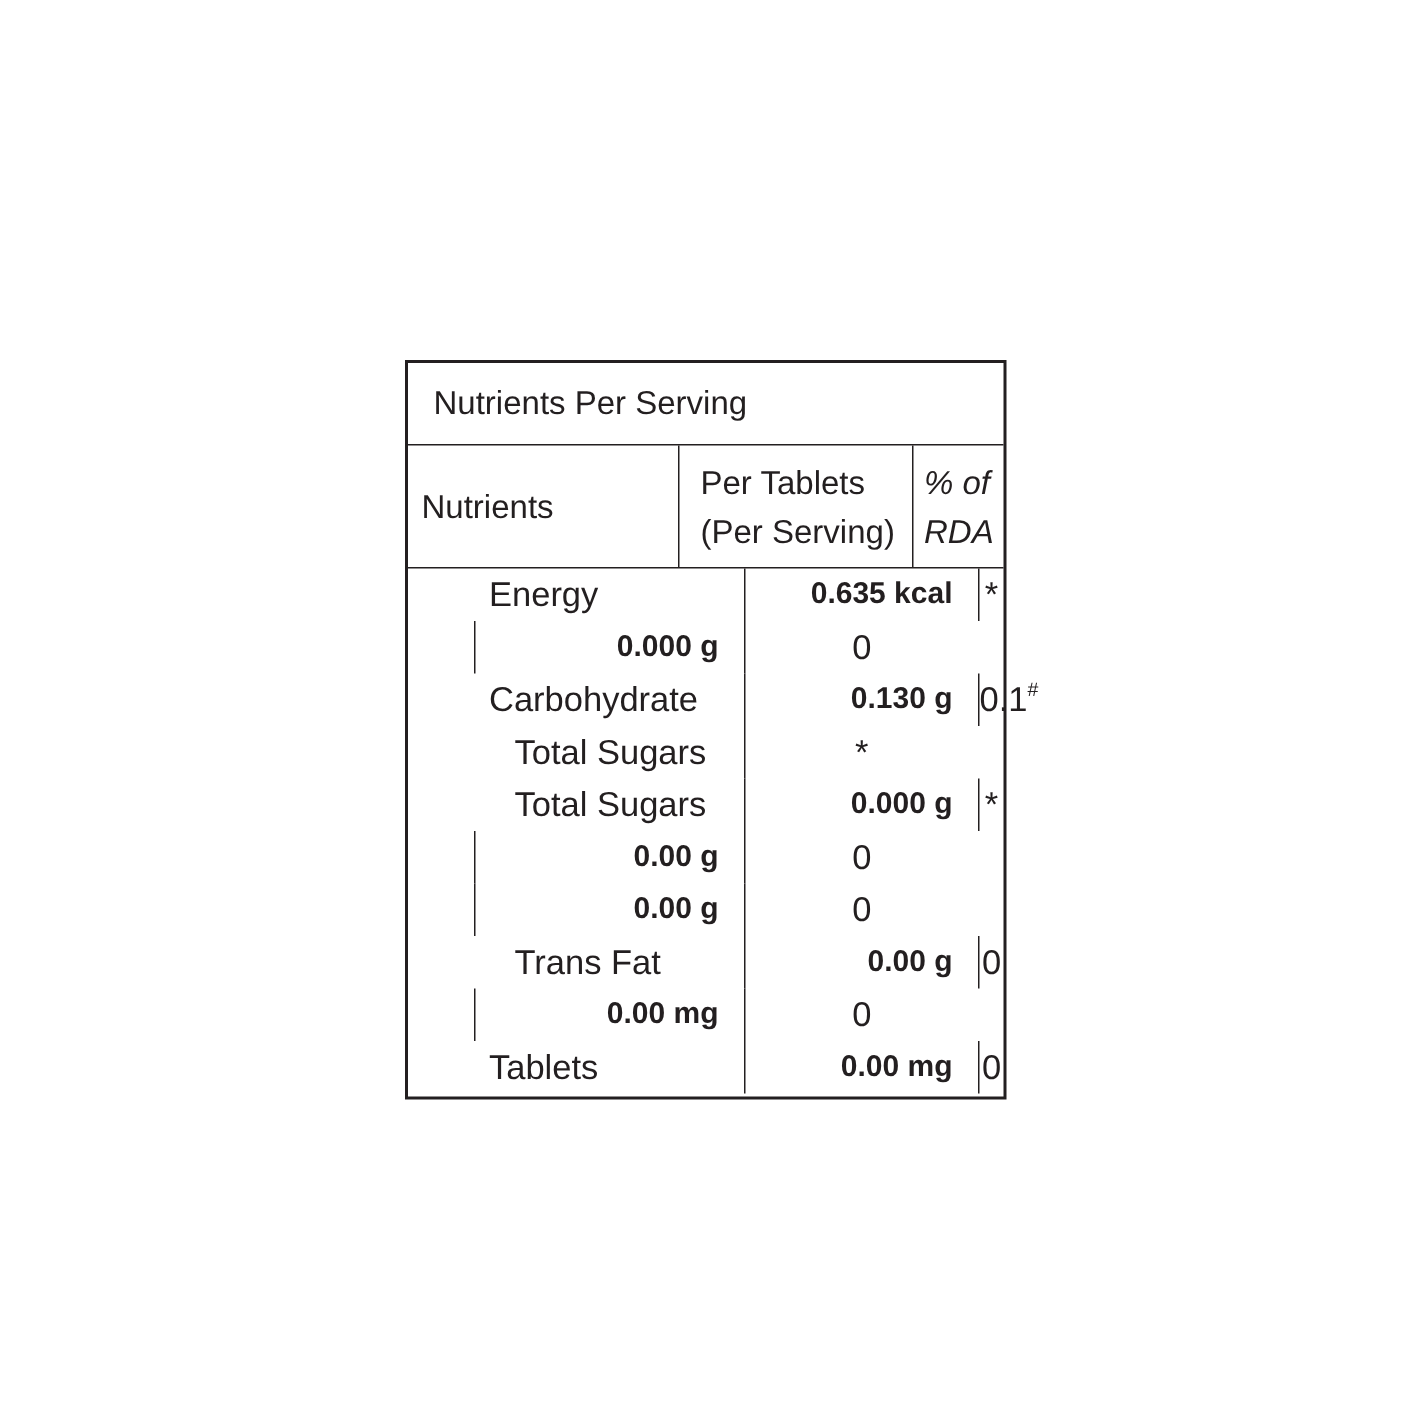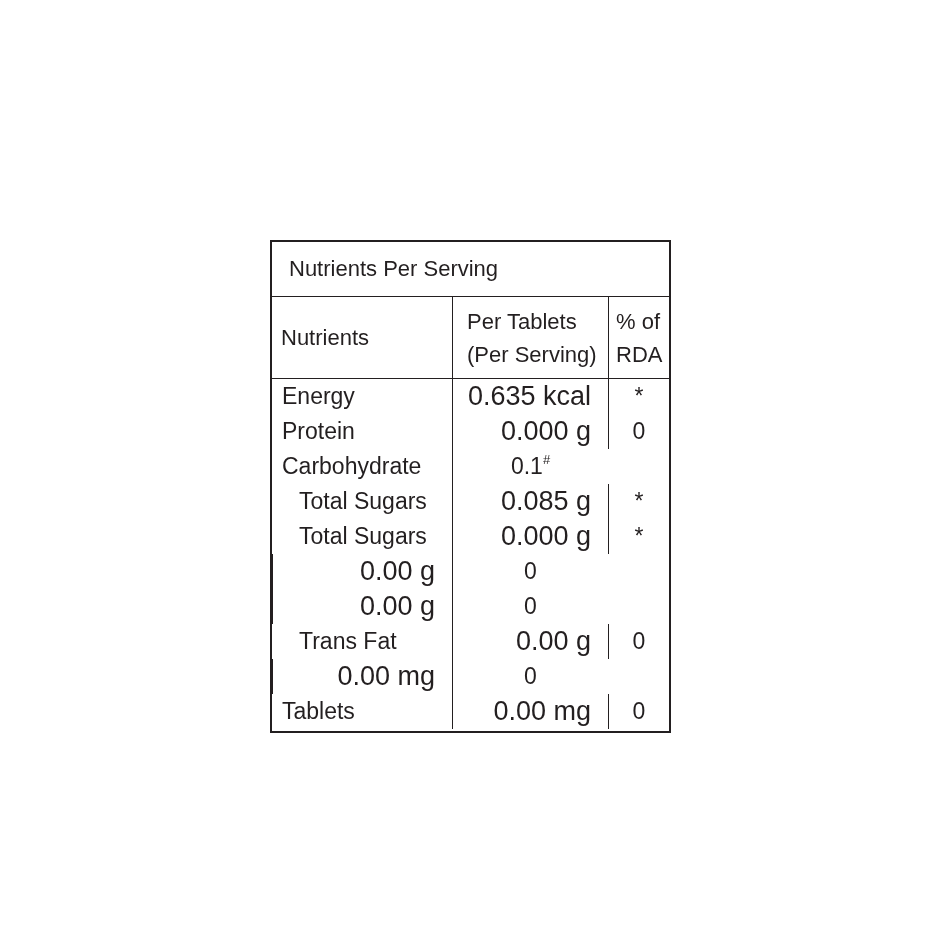--- a/index.html
+++ b/index.html
@@ -39,46 +39,48 @@
   }
   .header-row .cell {
     display: flex;
     flex-direction: column;
     justify-content: center;
     font-size: 22px;
     line-height: 33px;
     padding-left: 9px;
   }
   .header-row .c2 { border-left: 1.4px solid #231f20; padding-left: 14px; }
-  .header-row .c3 { border-left: 1.4px solid #231f20; padding-left: 7px; }
+  .header-row .c3 { border-left: 1.4px solid #231f20; padding-left: 7px; font-style: italic; }
   .tbody {
     display: block;
     height: 350px;
   }
   .trow {
     display: grid;
     grid-template-columns: 180px 156px 1fr;
     height: 35px;
+    padding-left: 44px;
   }
   .trow .c1 {
     display: flex;
     align-items: center;
     padding-left: 10px;
     font-size: 23px;
     white-space: nowrap;
   }
   .trow.indent .c1 { padding-left: 27px; }
   .trow .c2 {
     border-left: 1.4px solid #231f20;
     display: flex;
     align-items: center;
     justify-content: flex-end;
     padding-right: 17px;
-    font-size: 27px;
+    font-size: 20px;
     white-space: nowrap;
+    font-weight: bold;
   }
   .trow .c3 {
     border-left: 1.4px solid #231f20;
     display: flex;
     align-items: center;
     justify-content: center;
     font-size: 23px;
   }
   .sup {
     font-size: 13px;
@@ -116,39 +118,38 @@
       <div class="trow">
         <div class="c1">Energy</div>
         <div class="c2">0.635 kcal</div>
         <div class="c3">
             <span>*</span>
             <span class="sup"></span>
           </div>
       </div>
 
       <div class="trow">
-        <div class="c1">Protein</div>
         <div class="c2">0.000 g</div>
         <div class="c3">
             <span>0</span>
             <span class="sup"></span>
           </div>
       </div>
 
       <div class="trow">
         <div class="c1">Carbohydrate</div>
+        <div class="c2">0.130 g</div>
         <div class="c3">
             <span>0.1</span>
             <span class="sup">#</span>
           </div>
       </div>
 
       <div class="trow indent">
         <div class="c1">Total Sugars</div>
-        <div class="c2">0.085 g</div>
         <div class="c3">
             <span>*</span>
             <span class="sup"></span>
           </div>
       </div>
 
       <div class="trow indent">
         <div class="c1">Total Sugars</div>
         <div class="c2">0.000 g</div>
         <div class="c3">

